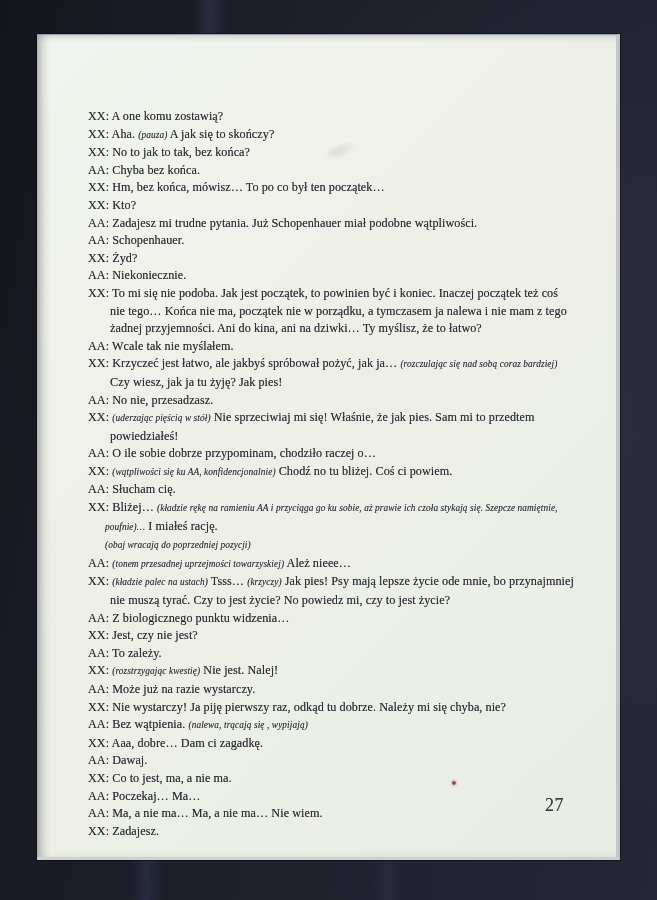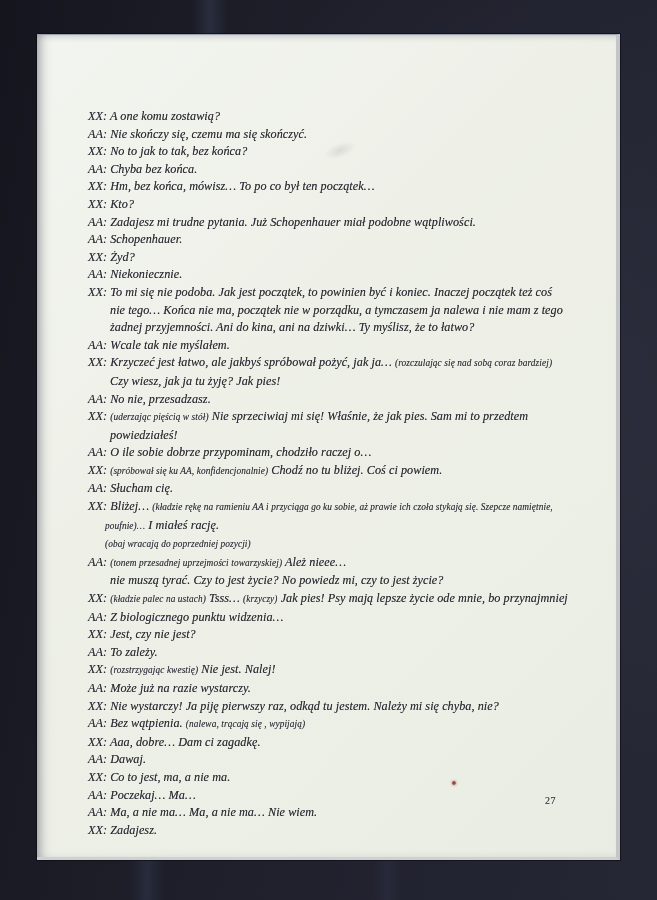--- a/index.html
+++ b/index.html
@@ -41,25 +41,25 @@
   .content{
     position:absolute;left:51px;top:72px;right:10px;
     color:#2b2b33;
   }
   .line{
     line-height:15.6px;white-space:nowrap;
     text-shadow:0 0 .6px rgba(43,43,55,.55);
   }
   .line.cont{padding-left:22px;}
   .line.cont2{padding-left:17px;}
-  .speech{font-size:12.2px;letter-spacing:.05px;font-style:italic;}
+  .speech{font-size:12.2px;letter-spacing:.05px;}
   .stage{font-size:9.3px;font-style:italic;color:#34343e;letter-spacing:.1px;}
   .page-number{
     position:absolute;left:508px;top:760px;width:40px;
-    font-size:10px;color:#3a3a44;letter-spacing:.5px;
+    font-size:18px;color:#3a3a44;letter-spacing:.5px;
     text-shadow:0 0 .6px rgba(43,43,55,.5);
   }
   .red-dot{
     position:absolute;left:415px;top:746px;width:4px;height:4px;border-radius:50%;
     background:radial-gradient(circle at 45% 45%, #8d3c34 0%, #a05a4e 60%, rgba(180,120,110,.25) 100%);
     box-shadow:0 0 2px 1px rgba(170,100,90,.35);
   }
   .smudge{
     position:absolute;left:286px;top:108px;width:34px;height:15px;border-radius:50%;
     background:radial-gradient(ellipse at center, rgba(120,120,130,.18), rgba(120,120,130,0) 70%);
@@ -71,53 +71,53 @@
 
 <div class="backdrop"></div>
 <div class="streak top"></div>
 <div class="streak bottom1"></div>
 <div class="streak bottom2"></div>
 
 <div class="page">
   <div class="smudge"></div>
   <div class="content">
       <div class="line "><span class="speech">XX: A one komu zostawią?</span></div>
-      <div class="line "><span class="speech">AA: Nie skończy się, czemu ma się skończyć.</span></div>
+      <div class="line "><span class="speech">XX: Aha. </span><span class="stage">(pauza)</span><span class="speech"> A jak się to skończy?</span></div>
       <div class="line "><span class="speech">XX: No to jak to tak, bez końca?</span></div>
       <div class="line "><span class="speech">AA: Chyba bez końca.</span></div>
       <div class="line "><span class="speech">XX: Hm, bez końca, mówisz… To po co był ten początek…</span></div>
       <div class="line "><span class="speech">XX: Kto?</span></div>
       <div class="line "><span class="speech">AA: Zadajesz mi trudne pytania. Już Schopenhauer miał podobne wątpliwości.</span></div>
       <div class="line "><span class="speech">AA: Schopenhauer.</span></div>
       <div class="line "><span class="speech">XX: Żyd?</span></div>
       <div class="line "><span class="speech">AA: Niekoniecznie.</span></div>
       <div class="line "><span class="speech">XX: To mi się nie podoba. Jak jest początek, to powinien być i koniec. Inaczej początek też coś</span></div>
       <div class="line cont"><span class="speech">nie tego… Końca nie ma, początek nie w porządku, a tymczasem ja nalewa i nie mam z tego</span></div>
       <div class="line cont"><span class="speech">żadnej przyjemności. Ani do kina, ani na dziwki… Ty myślisz, że to łatwo?</span></div>
       <div class="line "><span class="speech">AA: Wcale tak nie myślałem.</span></div>
       <div class="line "><span class="speech">XX: Krzyczeć jest łatwo, ale jakbyś spróbował pożyć, jak ja… </span><span class="stage">(rozczulając się nad sobą coraz bardziej)</span></div>
       <div class="line cont"><span class="speech">Czy wiesz, jak ja tu żyję? Jak pies!</span></div>
       <div class="line "><span class="speech">AA: No nie, przesadzasz.</span></div>
       <div class="line "><span class="speech">XX: </span><span class="stage">(uderzając pięścią w stół)</span><span class="speech"> Nie sprzeciwiaj mi się! Właśnie, że jak pies. Sam mi to przedtem</span></div>
       <div class="line cont"><span class="speech">powiedziałeś!</span></div>
       <div class="line "><span class="speech">AA: O ile sobie dobrze przypominam, chodziło raczej o…</span></div>
-      <div class="line "><span class="speech">XX: </span><span class="stage">(spróbował się ku AA, konfidencjonalnie)</span><span class="speech"> Chodź no tu bliżej. Coś ci powiem.</span></div>
+      <div class="line "><span class="speech">XX: </span><span class="stage">(wątpliwości się ku AA, konfidencjonalnie)</span><span class="speech"> Chodź no tu bliżej. Coś ci powiem.</span></div>
       <div class="line "><span class="speech">AA: Słucham cię.</span></div>
       <div class="line "><span class="speech">XX: Bliżej… </span><span class="stage">(kładzie rękę na ramieniu AA i przyciąga go ku sobie, aż prawie ich czoła stykają się. Szepcze namiętnie,</span></div>
       <div class="line cont2"><span class="stage">poufnie)…</span><span class="speech"> I miałeś rację.</span></div>
       <div class="line cont2"><span class="stage">(obaj wracają do poprzedniej pozycji)</span></div>
       <div class="line "><span class="speech">AA: </span><span class="stage">(tonem przesadnej uprzejmości towarzyskiej)</span><span class="speech"> Ależ nieee…</span></div>
+      <div class="line "><span class="speech">XX: </span><span class="stage">(kładzie palec na ustach)</span><span class="speech"> Tsss… </span><span class="stage">(krzyczy)</span><span class="speech"> Jak pies! Psy mają lepsze życie ode mnie, bo przynajmniej</span></div>
       <div class="line cont"><span class="speech">nie muszą tyrać. Czy to jest życie? No powiedz mi, czy to jest życie?</span></div>
-      <div class="line "><span class="speech">XX: </span><span class="stage">(kładzie palec na ustach)</span><span class="speech"> Tsss… </span><span class="stage">(krzyczy)</span><span class="speech"> Jak pies! Psy mają lepsze życie ode mnie, bo przynajmniej</span></div>
       <div class="line "><span class="speech">AA: Z biologicznego punktu widzenia…</span></div>
       <div class="line "><span class="speech">XX: Jest, czy nie jest?</span></div>
       <div class="line "><span class="speech">AA: To zależy.</span></div>
       <div class="line "><span class="speech">XX: </span><span class="stage">(rozstrzygając kwestię)</span><span class="speech"> Nie jest. Nalej!</span></div>
       <div class="line "><span class="speech">AA: Może już na razie wystarczy.</span></div>
-      <div class="line "><span class="speech">XX: Nie wystarczy! Ja piję pierwszy raz, odkąd tu jestem. Należy mi się chyba, nie?</span></div>
+      <div class="line "><span class="speech">XX: Nie wystarczy! Ja piję pierwszy raz, odkąd tu dobrze. Należy mi się chyba, nie?</span></div>
       <div class="line "><span class="speech">AA: Bez wątpienia. </span><span class="stage">(nalewa, trącają się , wypijają)</span></div>
       <div class="line "><span class="speech">XX: Aaa, dobre… Dam ci zagadkę.</span></div>
       <div class="line "><span class="speech">AA: Dawaj.</span></div>
       <div class="line "><span class="speech">XX: Co to jest, ma, a nie ma.</span></div>
       <div class="line "><span class="speech">AA: Poczekaj… Ma…</span></div>
       <div class="line "><span class="speech">AA: Ma, a nie ma… Ma, a nie ma… Nie wiem.</span></div>
       <div class="line "><span class="speech">XX: Zadajesz.</span></div>
     </div>
   <div class="red-dot"></div>
   <div class="page-number">27</div>

